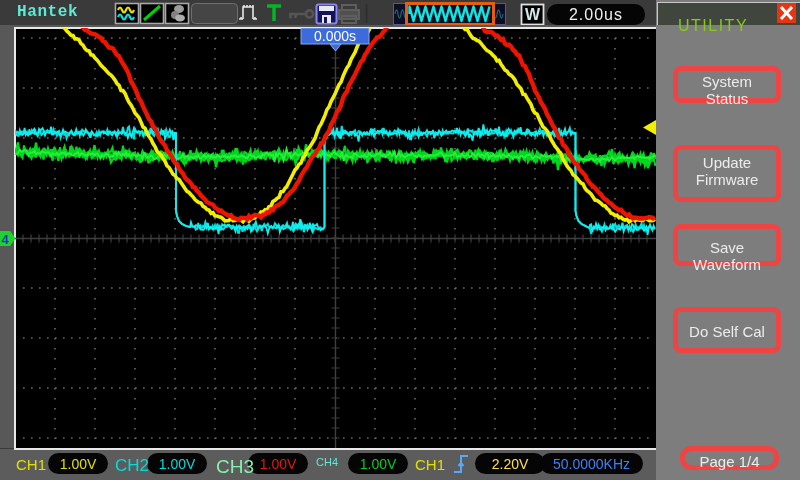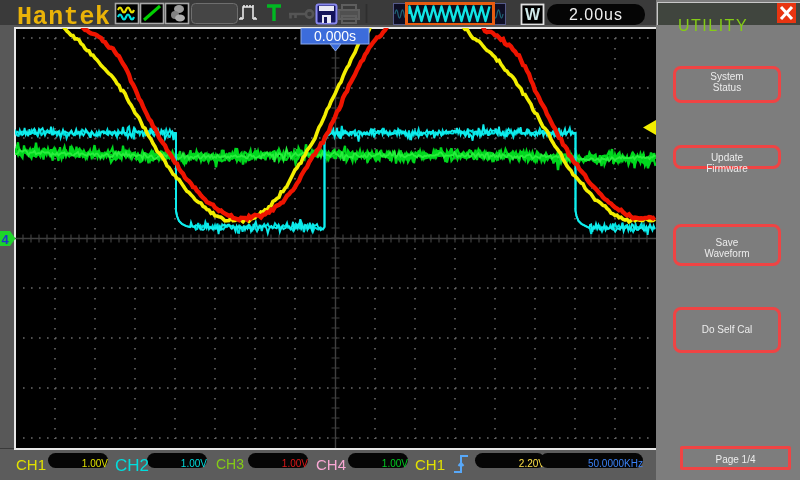--- a/index.html
+++ b/index.html
@@ -1,24 +1,24 @@
 <!DOCTYPE html>
 <html><head><meta charset="utf-8"><style>
 html,body{margin:0;padding:0;background:#585858;width:800px;height:480px;overflow:hidden}
 *{box-sizing:border-box;font-family:"Liberation Sans",sans-serif}
 .abs{position:absolute}
-.pill{position:absolute;background:#050505;border-radius:11px;text-align:right;font-size:10px;line-height:22px;height:15px}
-.btn{position:absolute;left:673px;width:108px;border:3px solid #ef4444;border-radius:8px;color:#ececec;text-align:center;font-size:10px}
+.pill{position:absolute;background:#050505;border-radius:11px;text-align:center;font-size:14px;line-height:22px;height:21px}
+.btn{position:absolute;left:673px;width:108px;border:5px solid #ef4444;border-radius:8px;color:#ececec;text-align:center;font-size:15px}
 </style></head>
 <body>
 <div class="abs" style="left:0;top:0;width:656px;height:25px;background:#3a3a3a"></div>
 <div class="abs" style="left:0;top:448px;width:656px;height:32px;background:#5c5c5c;border-top:1px solid #3a3a3a"></div>
 <div class="abs" style="left:656px;top:0;width:144px;height:480px;background:#7d7d7d;z-index:5"></div>
 
-<div class="abs" style="left:17px;top:3px;width:84px;color:#eab308;font-weight:bold;font-size:25px;letter-spacing:0.6px;z-index:2;font-family:'Liberation Mono',monospace">Hantek</div>
+<div class="abs" style="left:17px;top:3px;width:84px;color:#5eead4;font-weight:bold;font-size:16px;letter-spacing:0.6px;z-index:2;font-family:'Liberation Mono',monospace">Hantek</div>
 <svg class="abs" style="left:113px;top:2px;z-index:2" width="545" height="23" viewBox="0 0 545 23">
 
   <rect x="2.5" y="1.5" width="23" height="20" fill="#000" stroke="#a8a8a8" stroke-width="1.6"></rect>
   <path d="M5,8 q2,-5 4,0 t4,0 t4,0 t4,0" stroke="#e8e000" stroke-width="2.2" fill="none"></path>
   <path d="M5,15 q2,-5 4,0 t4,0 t4,0 t4,0" stroke="#00e0e0" stroke-width="2.2" fill="none"></path>
   <rect x="27.5" y="1.5" width="23" height="20" fill="#000" stroke="#a8a8a8" stroke-width="1.6"></rect>
   <line x1="31" y1="18" x2="47" y2="4" stroke="#00d000" stroke-width="3"></line>
   <rect x="52.5" y="1.5" width="23" height="20" fill="#000" stroke="#a8a8a8" stroke-width="1.6"></rect>
   <g fill="#b8b8b8" opacity="0.85">
     <ellipse cx="66" cy="7" rx="5" ry="4"></ellipse>
@@ -114,30 +114,30 @@
 </svg>
 
 <div class="abs" style="left:657px;top:2px;width:143px;height:23px;background:#40453e;border-left:1px solid #c8c8c8;border-top:1px solid #c8c8c8;z-index:6"></div>
 <div class="abs" style="left:678px;top:17px;color:#84cc16;font-size:16px;letter-spacing:1.5px;z-index:7">UTILITY</div>
 <div class="abs" style="left:777px;top:3px;width:19px;height:20px;background:#e83511;z-index:7">
  <svg width="19" height="20" viewBox="0 0 19 20">
       <path d="M4,4 L15,16 M15,4 L4,16" stroke="#fff" stroke-width="3" fill="none"></path>
     </svg>
 </div>
 <div class="btn" style="top:66px;height:37px;padding-top:2px;z-index:6">System<br>Status</div>
-<div class="btn" style="top:145px;height:24px;padding-top:4px;z-index:6">Update<br>Firmware</div>
+<div class="btn" style="top:145px;height:57px;padding-top:4px;z-index:6">Update<br>Firmware</div>
 <div class="btn" style="top:224px;height:42px;padding-top:10px;z-index:6">Save<br>Waveform</div>
 <div class="btn" style="top:307px;height:46px;line-height:39px;z-index:6">Do Self Cal</div>
-<div class="btn" style="left:680px;top:446px;width:111px;height:24px;line-height:22px;border-radius:2px;z-index:6">Page 1/4</div>
+<div class="btn" style="left:680px;top:446px;width:99px;height:24px;line-height:22px;border-radius:11px;z-index:6">Page 1/4</div>
 
 <div class="abs" style="left:16px;top:456px;color:#e0e000;font-size:15px;z-index:2">CH1</div>
 <div class="pill" style="left:48px;top:453px;width:60px;color:#e0e000">1.00V</div>
 <div class="abs" style="left:115px;top:456px;color:#00dddd;font-size:17px;z-index:2">CH2</div>
 <div class="pill" style="left:147px;top:453px;width:60px;color:#00dddd">1.00V</div>
-<div class="abs" style="left:216px;top:456px;color:#84cc16;font-size:14px;z-index:2">CH3</div>
+<div class="abs" style="left:216px;top:456px;color:#86efac;font-size:19px;z-index:2">CH3</div>
 <div class="pill" style="left:248px;top:453px;width:60px;color:#e01818">1.00V</div>
-<div class="abs" style="left:316px;top:456px;color:#f9a8d4;font-size:15px;z-index:2">CH4</div>
+<div class="abs" style="left:316px;top:456px;color:#5eead4;font-size:11px;z-index:2">CH4</div>
 <div class="pill" style="left:348px;top:453px;width:60px;color:#00cc22">1.00V</div>
 <div class="abs" style="left:415px;top:456px;color:#e0e000;font-size:15px;z-index:2">CH1</div>
 <svg class="abs" style="left:452px;top:451px;z-index:2" width="22" height="26" viewBox="0 0 22 26">
     <path d="M2,21 H9 V5 H16 M9,12 l-2.5,3 M9,12 l2.5,3" stroke="#58a8f8" stroke-width="2" fill="none"></path>
   </svg>
 <div class="pill" style="left:475px;top:453px;width:70px;color:#fde047">2.20V</div>
 <div class="pill" style="left:540px;top:453px;width:103px;color:#3b82f6">50.0000KHz</div>
 </body></html>

